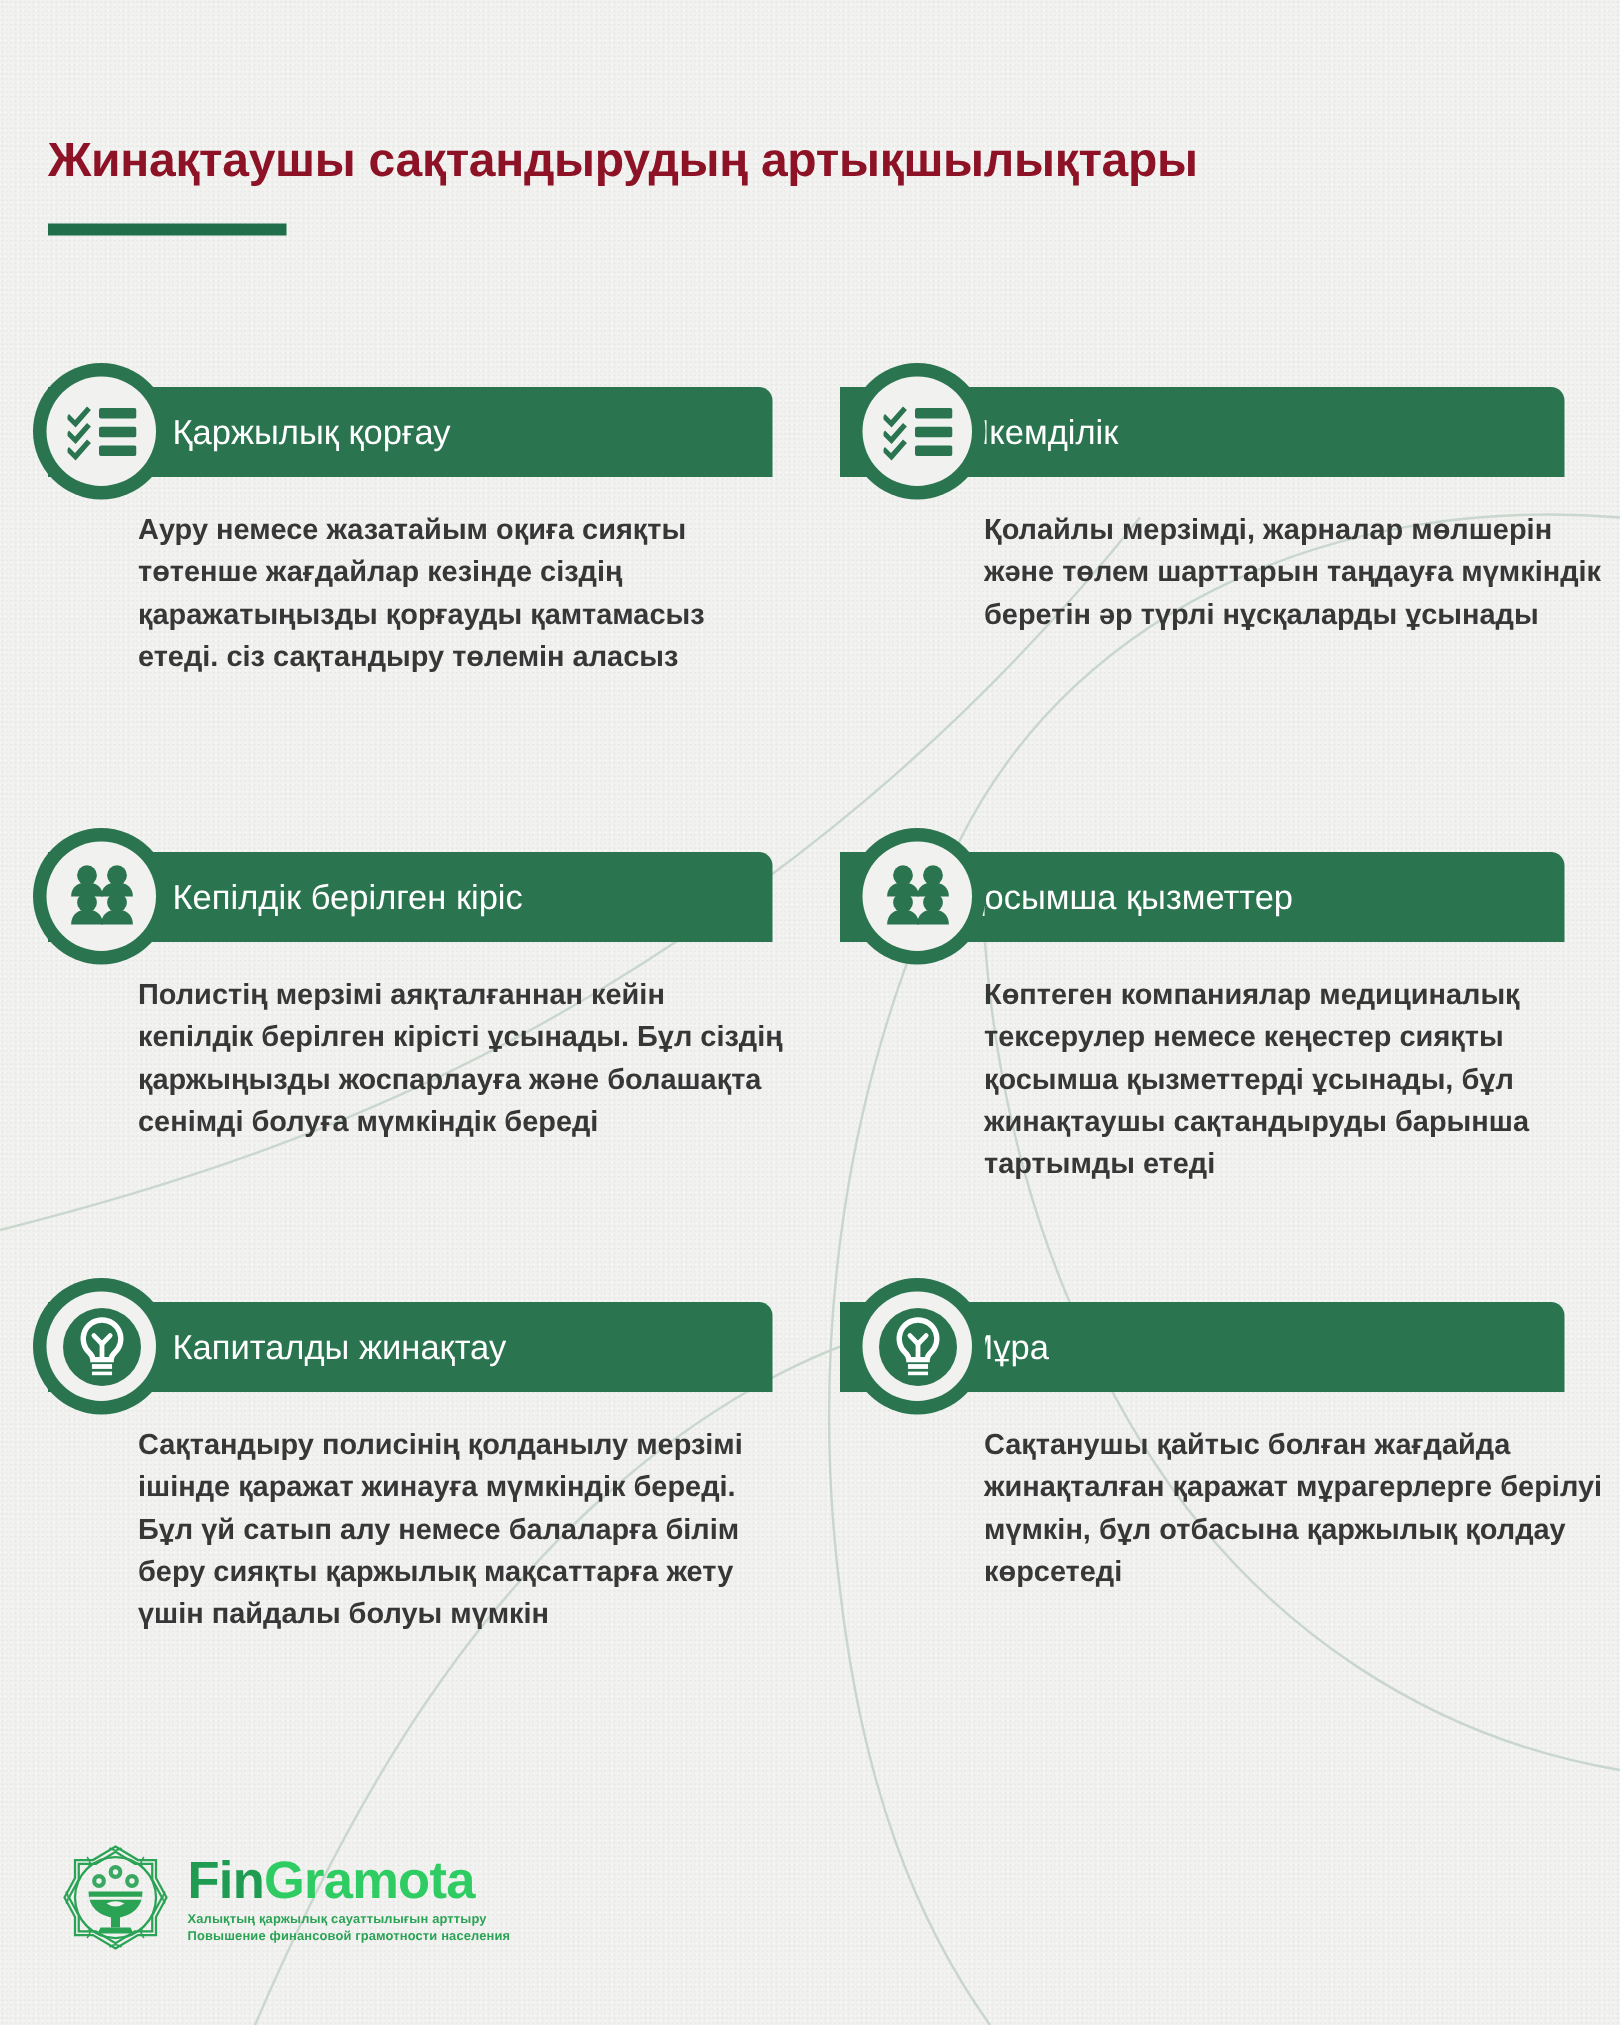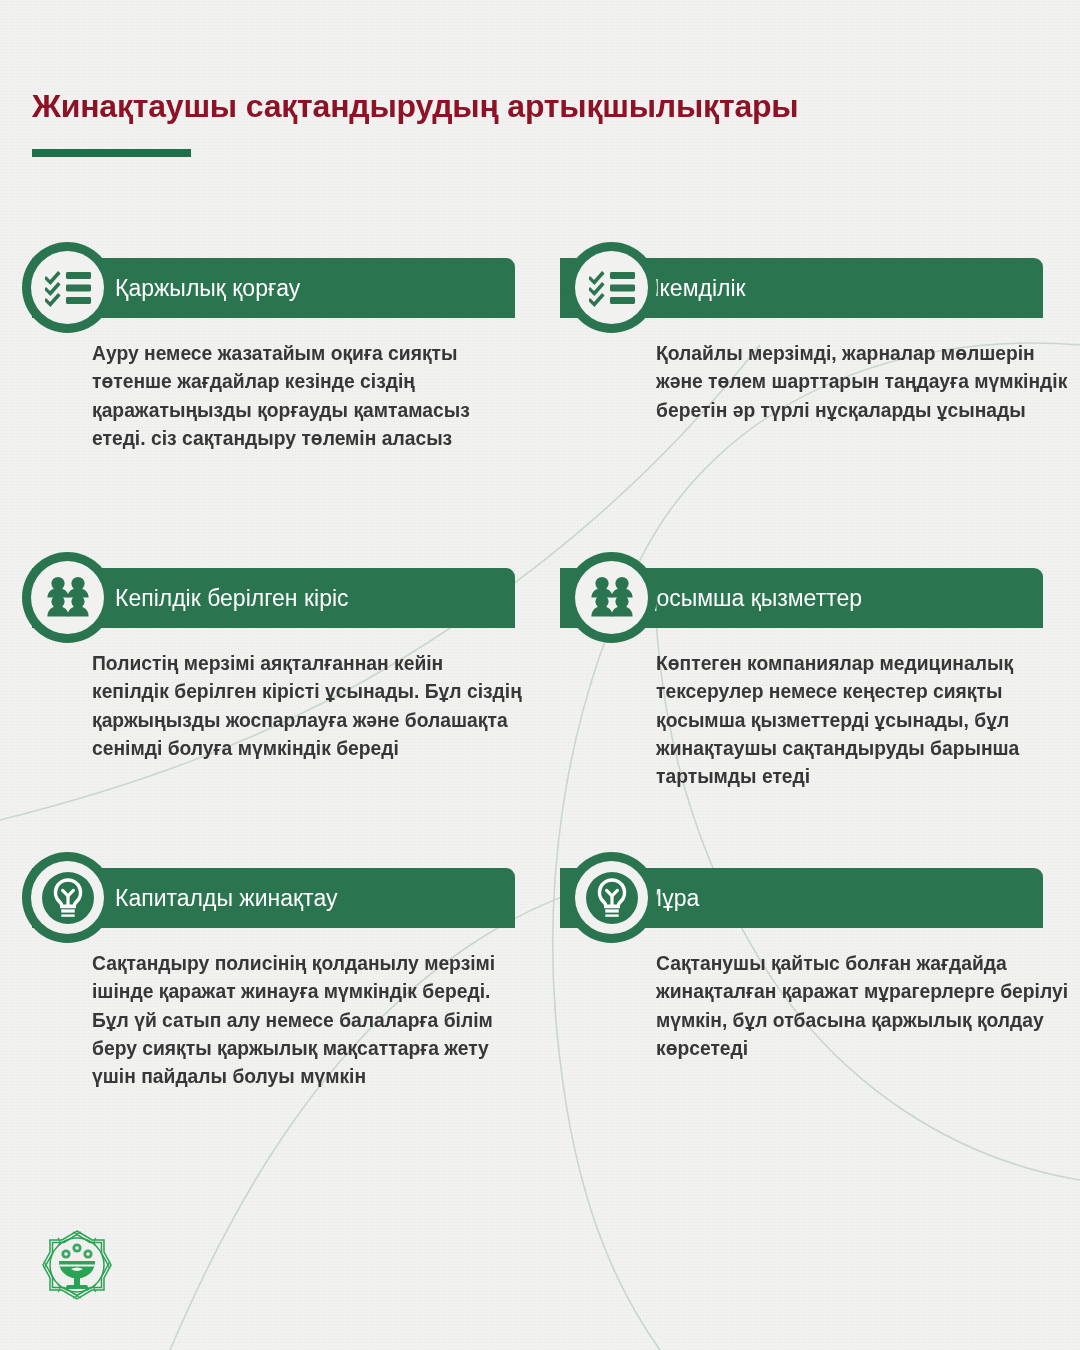--- a/index.html
+++ b/index.html
@@ -288,13 +288,18 @@
     <g fill="#2aa355">
       <path d="M19 33 L55 33 Q55 48 37 51 Q19 48 19 33 Z"></path>
       <rect x="34" y="50" width="6" height="7"></rect>
       <path d="M27 57 L47 57 L49 61 L25 61 Z"></path>
     </g>
     <g fill="#f1f1f0">
       <rect x="19.5" y="36.5" width="35" height="2"></rect>
       <path d="M31 41 q6-3 12 0 q-6 4-12 0 Z"></path>
     </g>
   </svg>
+  <div id="logo-text">
+    <div id="wordmark"><span id="wm-fin">Fin</span><span id="wm-gramota">Gramota</span></div>
+    <div class="tagline kk">Халықтың қаржылық сауаттылығын арттыру</div>
+    <div class="tagline ru">Повышение финансовой грамотности населения</div>
+  </div>
 </div>
 
 </body></html>

